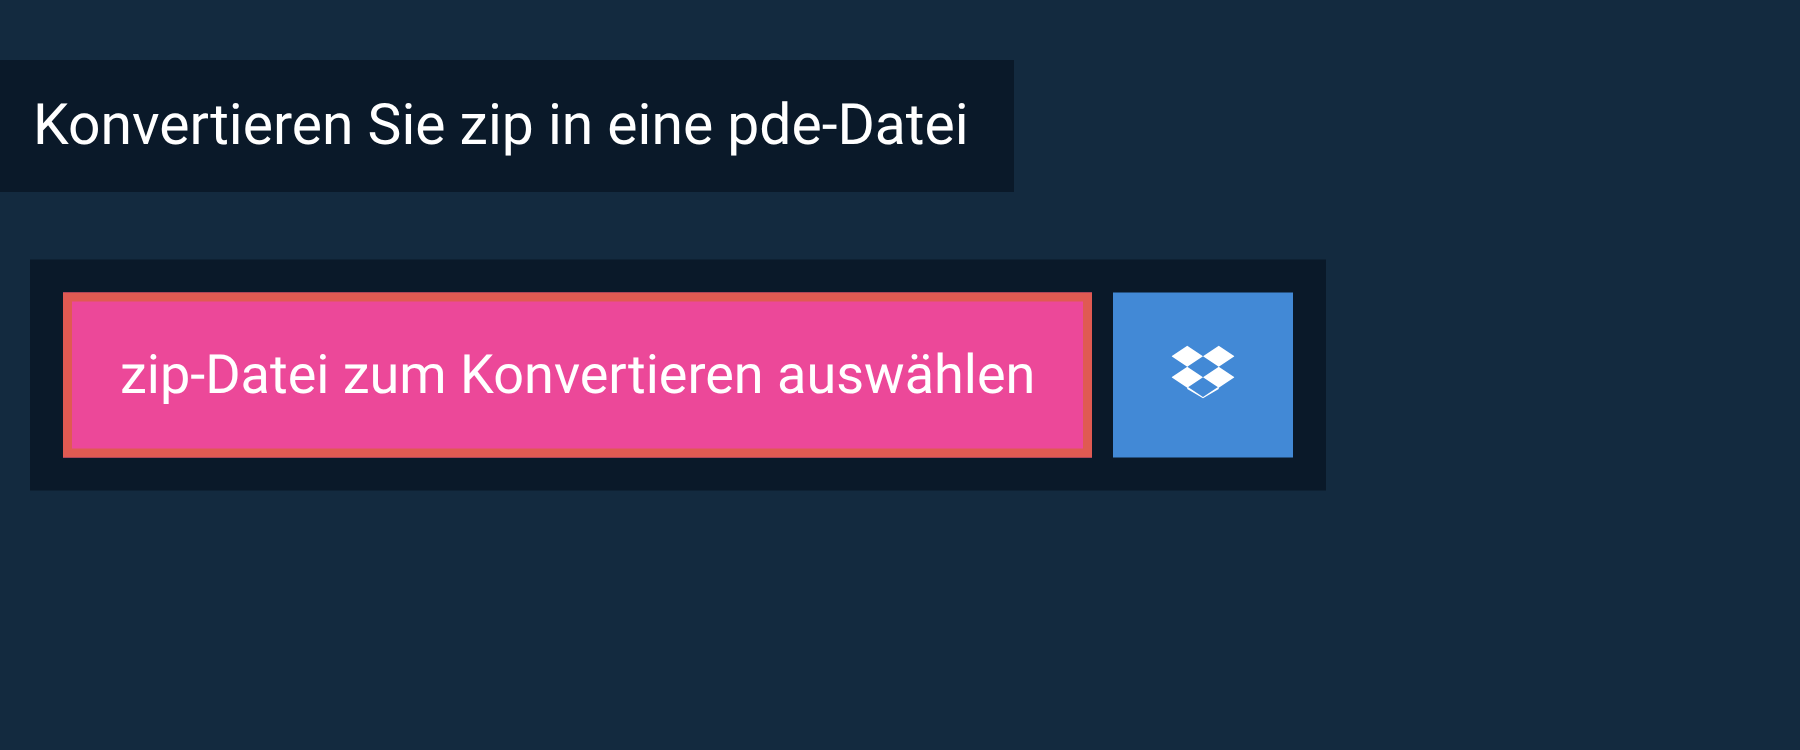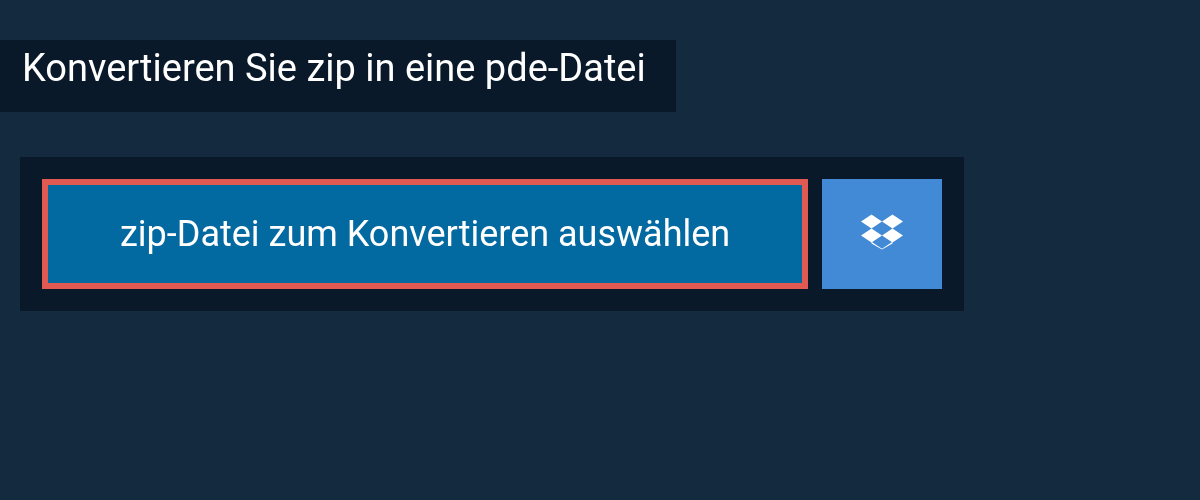--- a/index.html
+++ b/index.html
@@ -10,45 +10,45 @@
     body {
       width: 1200px;
       height: 500px;
       background-color: #132a3f;
       font-family: -apple-system, BlinkMacSystemFont, "Segoe UI", Roboto, Helvetica, Arial, sans-serif;
       overflow: hidden;
     }
     .header-bar {
       background-color: #0a1929;
       display: inline-block;
-      padding: 6px 30px 22px 22px;
+      padding: 22px 30px 22px 22px;
       margin-top: 40px;
       margin-left: 0;
     }
     .header-title {
       color: #ffffff;
       font-size: 38px;
       font-weight: 400;
     }
     .upload-panel {
       background-color: #0a1929;
       margin-top: 45px;
       margin-left: 20px;
       padding: 22px;
       display: inline-flex;
       gap: 14px;
       align-items: stretch;
     }
     .select-file-button {
-      background-color: #0369a1;
+      background-color: #ec4899;
       border: 6px solid #e05a52;
       color: #ffffff;
       font-size: 36px;
       font-weight: 400;
-      padding: 28px 72px;
+      padding: 28px 32px;
       cursor: pointer;
       display: flex;
       align-items: center;
       justify-content: center;
     }
     .dropbox-button {
       background-color: #4289d6;
       width: 120px;
       cursor: pointer;
       display: flex;

